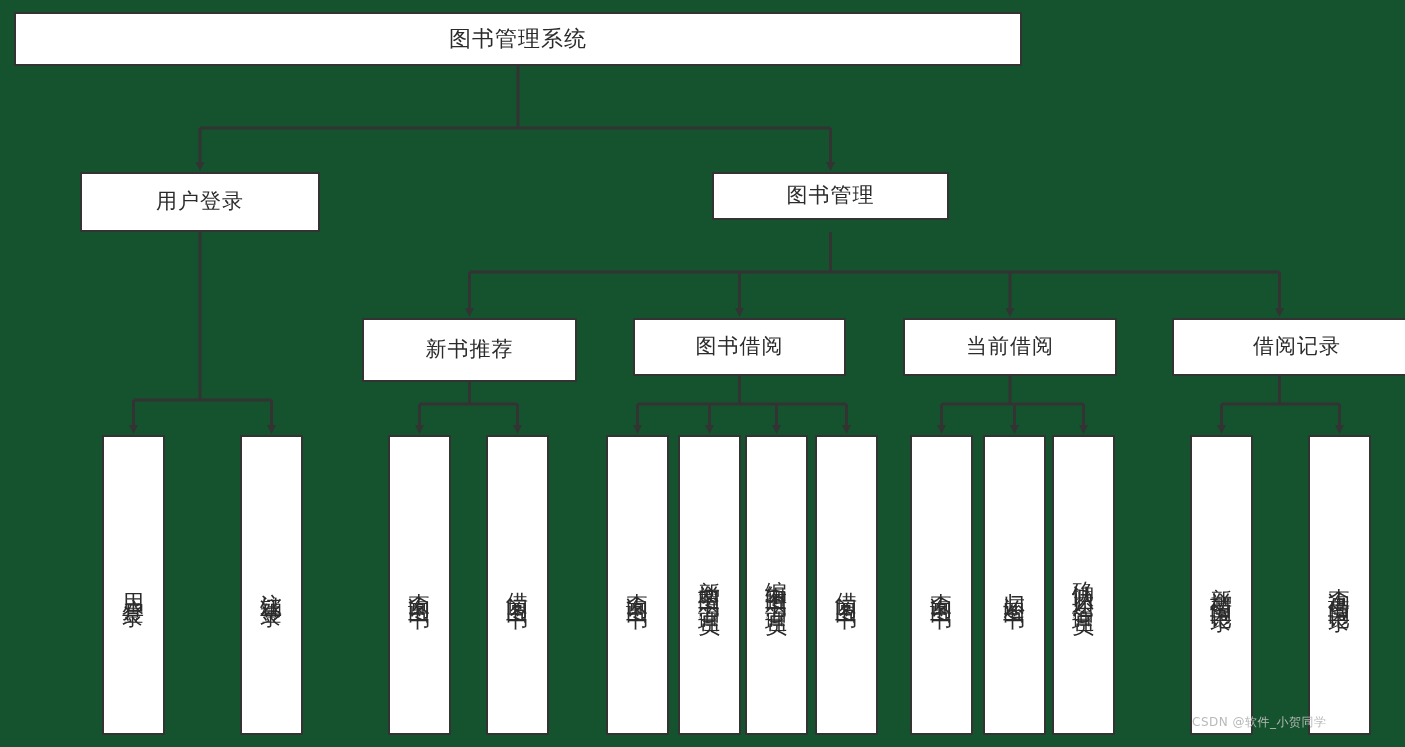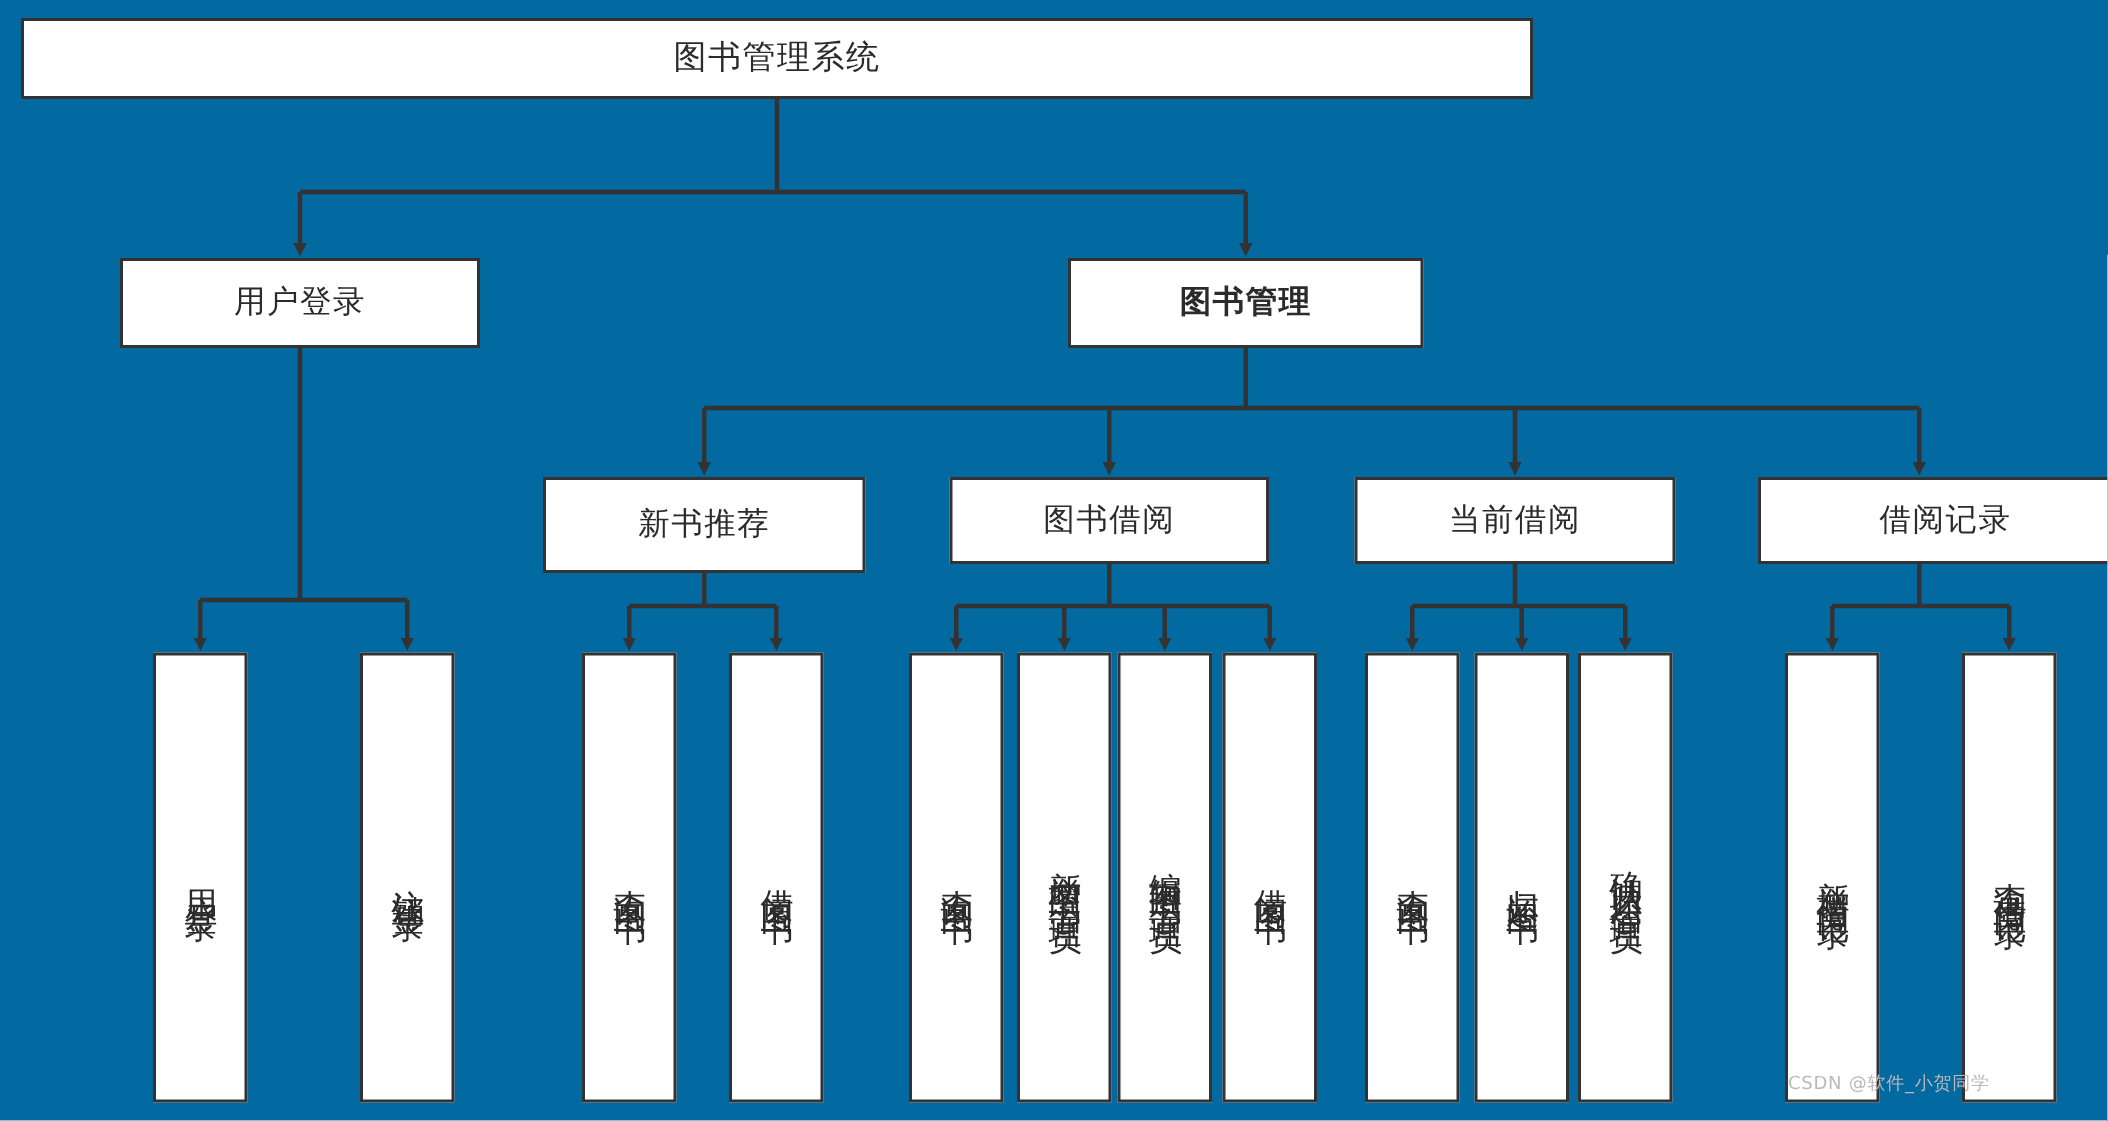--- a/index.html
+++ b/index.html
@@ -8,21 +8,21 @@
     padding: 0;
     background: #ffffff;
   }
   body {
     font-family: "DejaVu Sans", "Liberation Sans", sans-serif;
   }
   #canvas {
     position: relative;
     width: 1405px;
     height: 747px;
-    background: #0369a1;
+    background: #14532d;
     overflow: hidden;
   }
   #edges {
     position: absolute;
     left: 0;
     top: 0;
     width: 1405px;
     height: 747px;
     pointer-events: none;
   }
@@ -109,21 +109,21 @@
         <line x1="1279.5" y1="376" x2="1279.5" y2="404"></line>
         <line x1="1221.5" y1="404" x2="1339.5" y2="404"></line>
         <line x1="1221.5" y1="404" x2="1221.5" y2="426" marker-end="url(#arrow)"></line>
         <line x1="1339.5" y1="404" x2="1339.5" y2="426" marker-end="url(#arrow)"></line>
       </g>
   </svg>
 
   <div class="node root horiz" style="left: 14px; top: 12px; width: 1008px; height: 54px;">图书管理系统</div>
 
   <div class="node horiz" style="left: 80px; top: 172px; width: 240px; height: 60px;">用户登录</div>
-  <div class="node horiz" style="left: 712px; top: 172px; width: 237px; height: 60px; font-weight: bold;">图书管理</div>
+  <div class="node horiz" style="left: 712px; top: 172px; width: 237px; height: 48px;">图书管理</div>
 
   <div class="node horiz" style="left: 362px; top: 318px; width: 215px; height: 64px;">新书推荐</div>
   <div class="node horiz" style="left: 903px; top: 318px; width: 214px; height: 58px;">当前借阅</div>
   <div class="node horiz" style="left: 633px; top: 318px; width: 213px; height: 58px;">图书借阅</div>
   <div class="node horiz" style="left: 1172px; top: 318px; width: 250px; height: 58px;">借阅记录</div>
 
   <div class="node vert" style="left: 102px; top: 435px; width: 63px; height: 300px;">用户登录</div>
   <div class="node vert" style="left: 240px; top: 435px; width: 63px; height: 300px;">注销登录</div>
 
   <div class="node vert" style="left: 388px; top: 435px; width: 63px; height: 300px;">查询图书</div>

